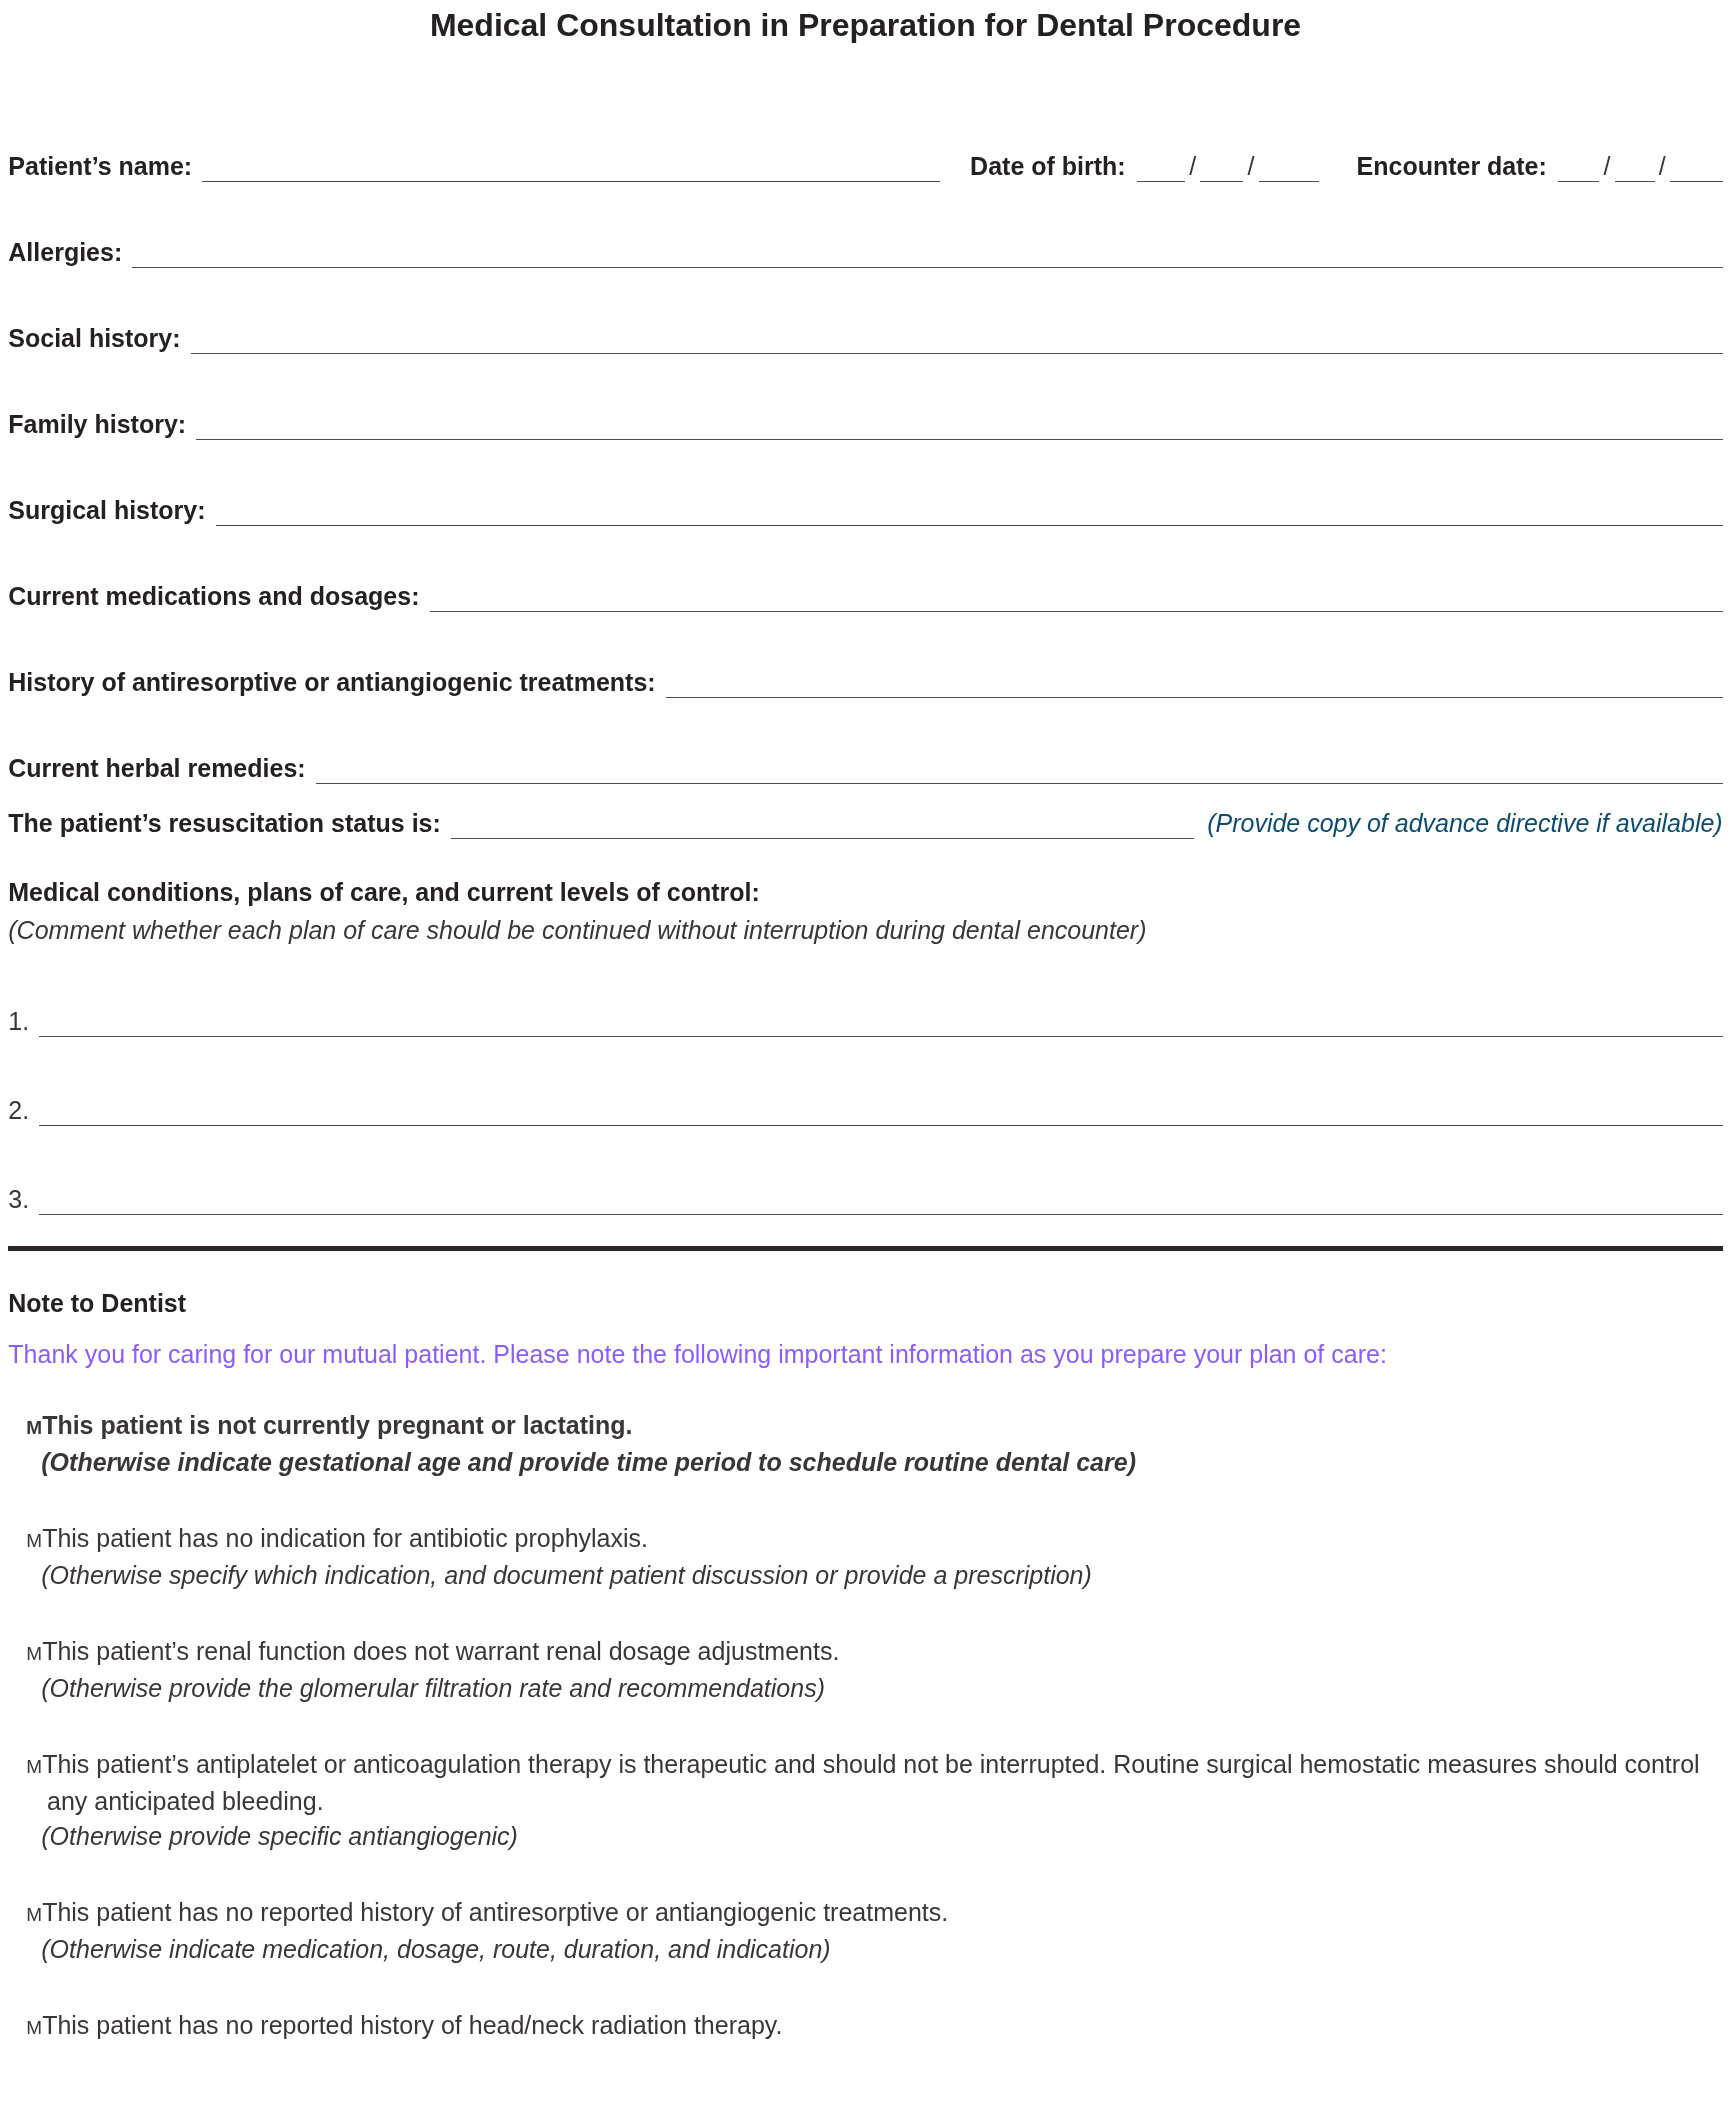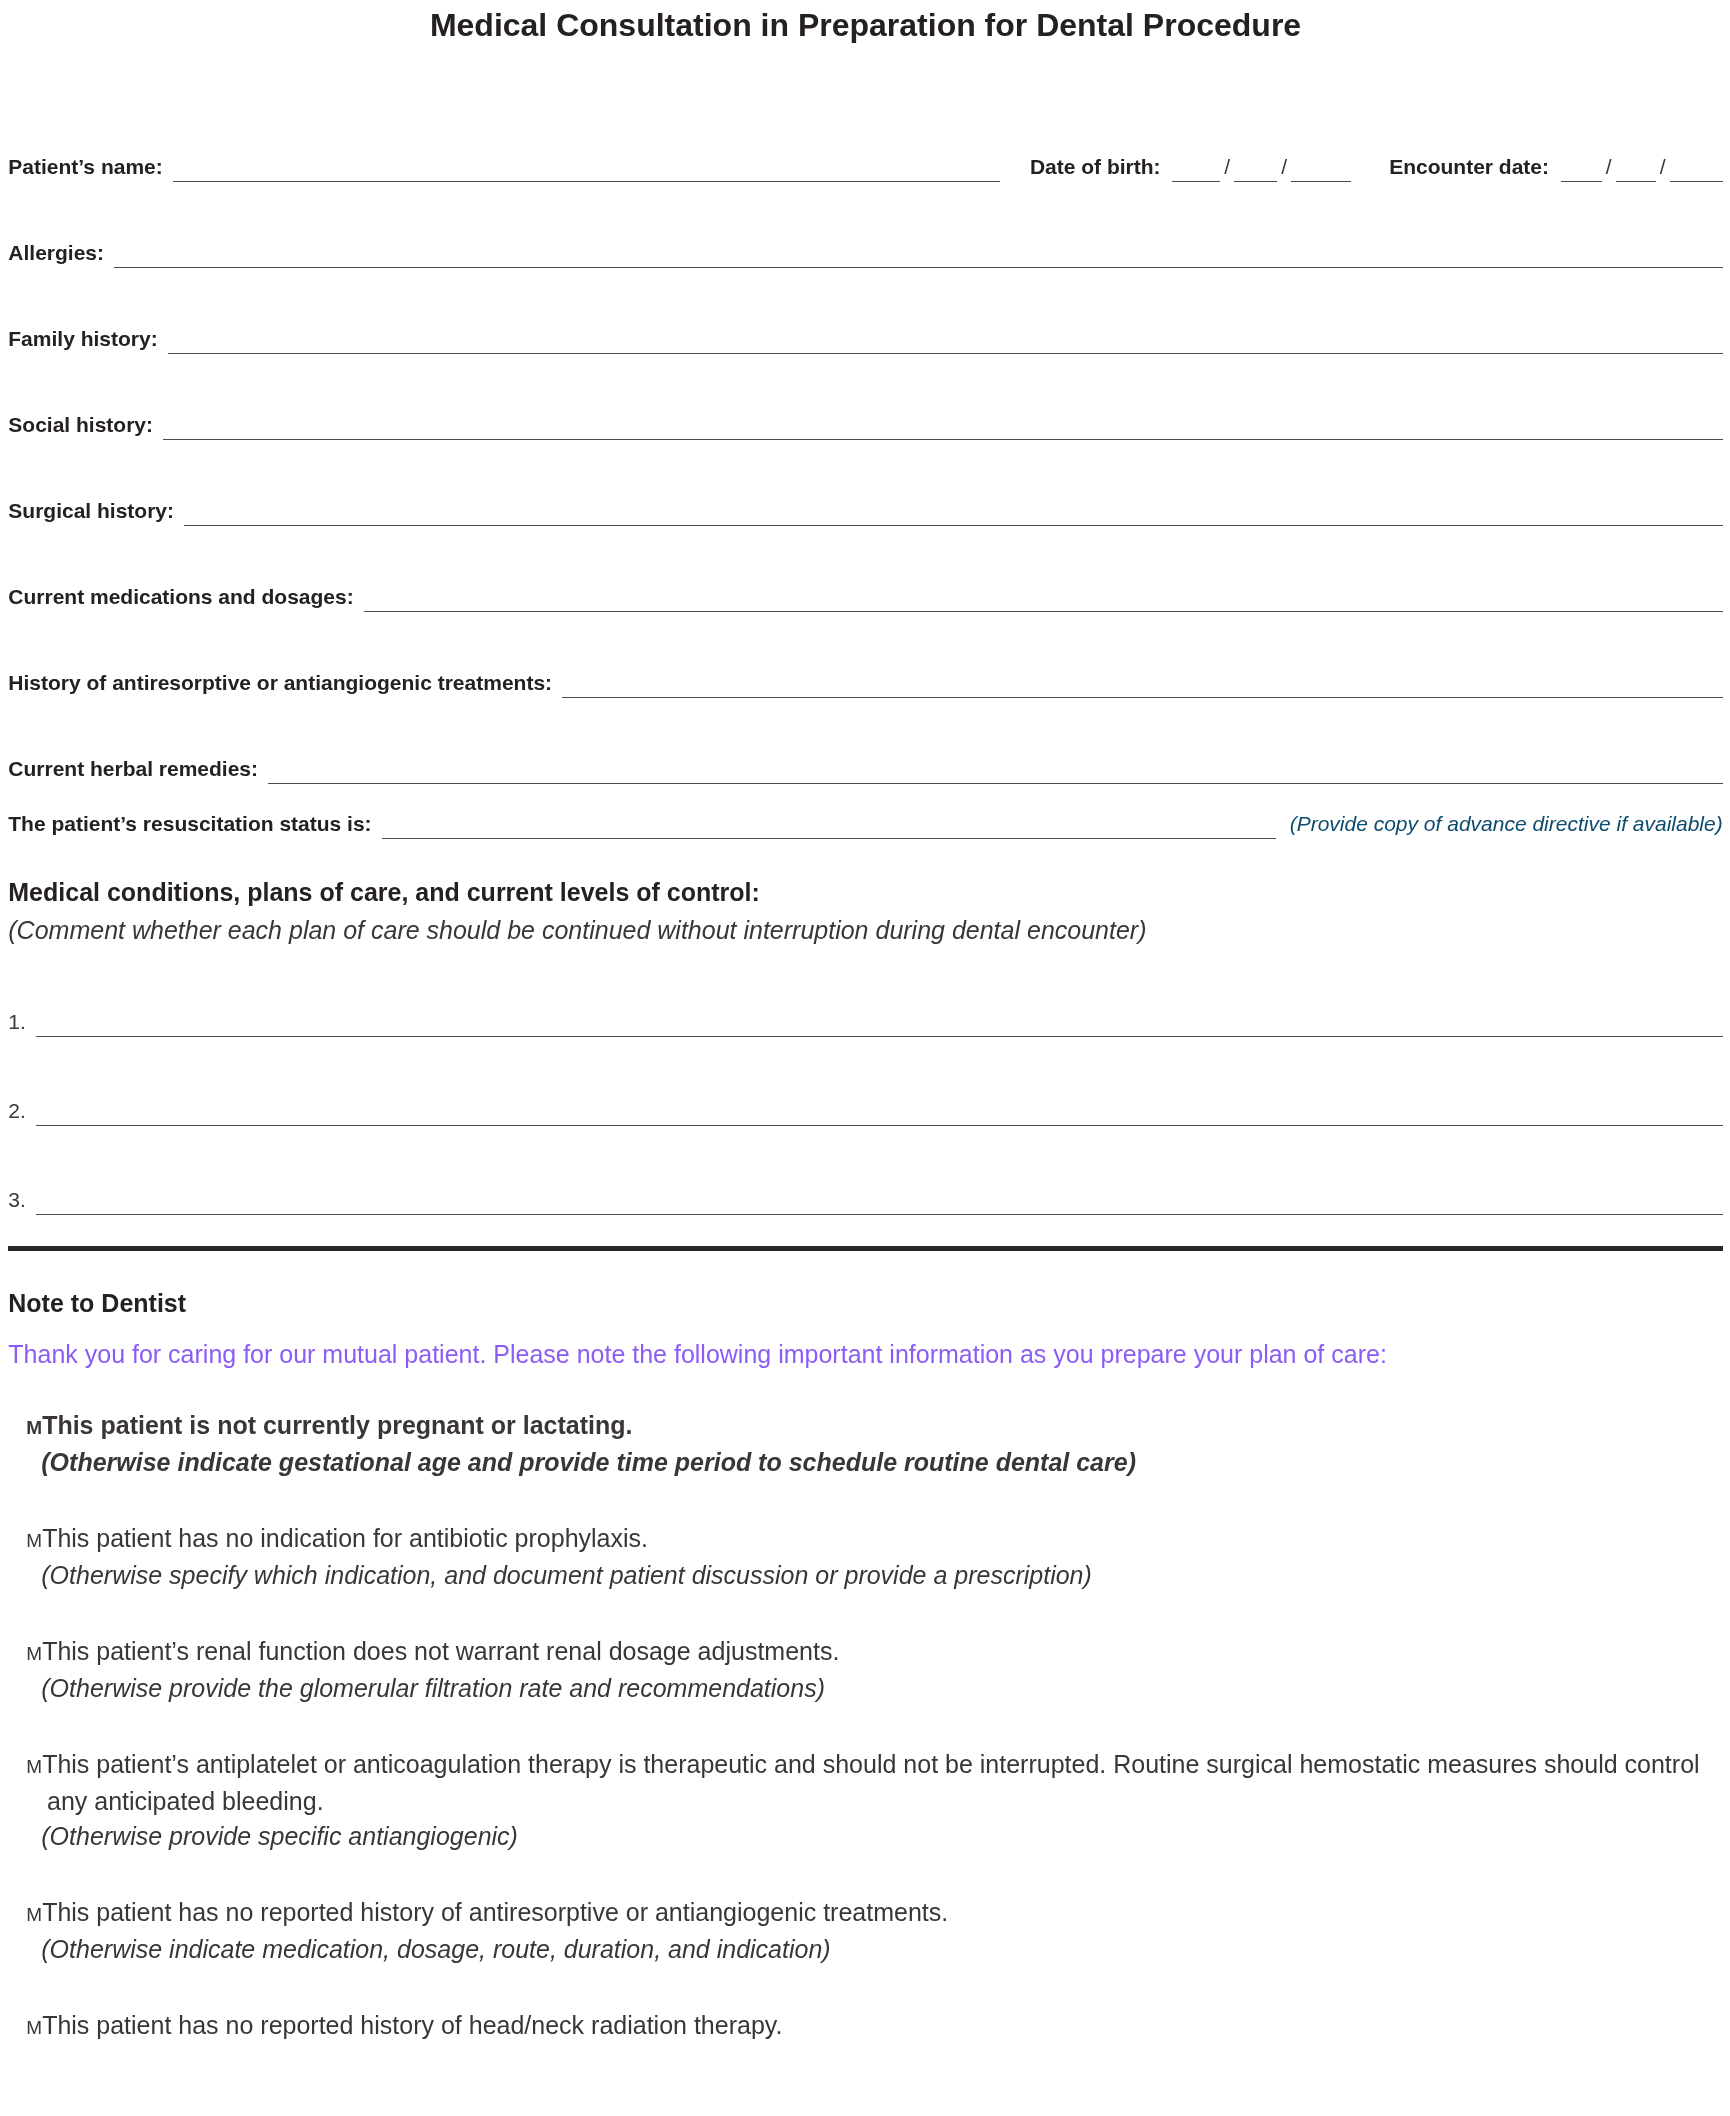--- a/index.html
+++ b/index.html
@@ -25,21 +25,21 @@
     font-style: italic;
     text-align: center;
     margin-top: 10px;
     color: #332e2f;
     line-height: 36px;
   }
 
   .row {
     display: flex;
     align-items: flex-end;
-    font-size: 21px;
+    font-size: 25px;
     line-height: 31px;
     text-align: right;
   }
   .label { font-weight: 700; color: #252021; white-space: nowrap; }
   .fill {
     border-bottom: 1.7px solid #4c4c4c;
     height: 30px;
     margin-left: 10px;
   }
   .grow { flex: 1 1 auto; }
@@ -143,26 +143,26 @@
     <span class="slash">/</span>
     <span class="fill seg w64"></span>
   </div>
 
   <div class="row field-row">
     <span class="label">Allergies:</span>
     <span class="fill grow"></span>
   </div>
 
   <div class="row field-row">
+    <span class="label">Social history:</span>
+    <span class="fill grow"></span>
+  </div>
+
+  <div class="row field-row">
     <span class="label">Family history:</span>
-    <span class="fill grow"></span>
-  </div>
-
-  <div class="row field-row">
-    <span class="label">Social history:</span>
     <span class="fill grow"></span>
   </div>
 
   <div class="row field-row">
     <span class="label">Surgical history:</span>
     <span class="fill grow"></span>
   </div>
 
   <div class="row field-row">
     <span class="label">Current medications and dosages:</span>

